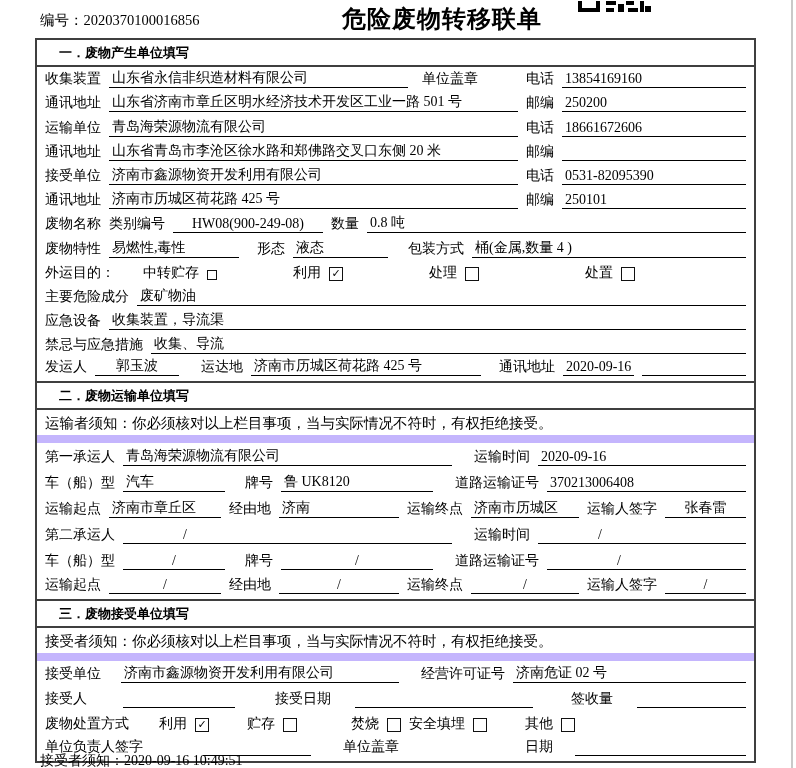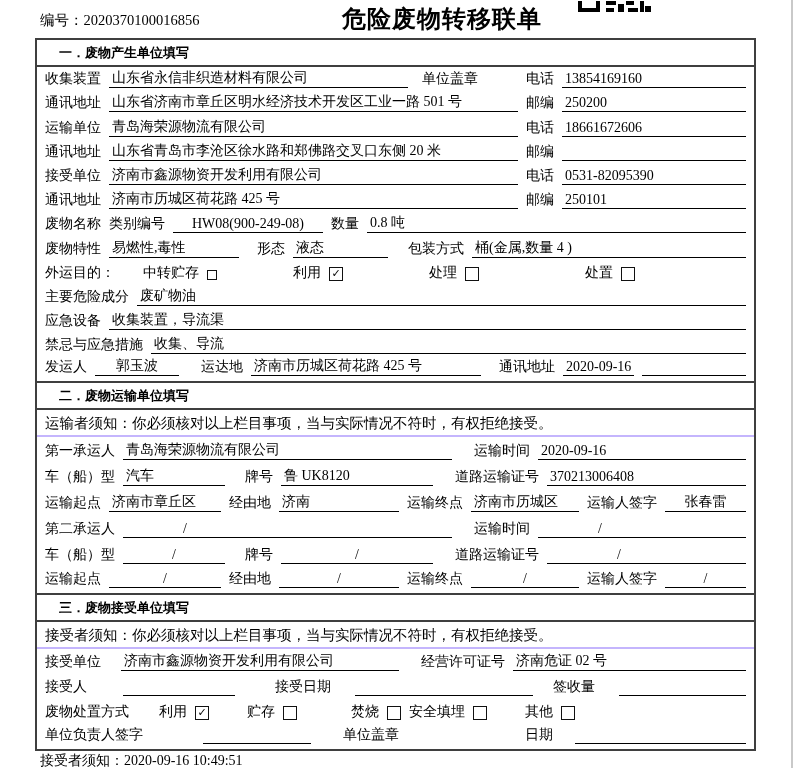--- a/index.html
+++ b/index.html
@@ -15,21 +15,21 @@
     font-size:24px;font-weight:bold;letter-spacing:1px;
     font-family:"Liberation Sans","DejaVu Sans",sans-serif;
   }
   .qr-frag{position:absolute;left:578px;top:0;width:73px;height:11px;}
   .form{position:absolute;left:35px;top:38px;width:721px;border:2px solid #3f3f3f;box-sizing:border-box;background:#fff;}
   .sec{border-top:2px solid #3f3f3f;}
   .sec-h{
     height:25px;line-height:26px;padding-left:22px;font-weight:bold;font-size:13px;
     font-family:"Liberation Sans","DejaVu Sans",sans-serif;border-bottom:2px solid #3f3f3f;
   }
-  .notice{height:25px;line-height:26px;padding-left:8px;border-bottom:2px solid #c4b5fd;font-size:14.5px;white-space:nowrap;}
+  .notice{height:25px;line-height:26px;padding-left:8px;border-bottom:8px solid #c4b5fd;font-size:14.5px;white-space:nowrap;}
   .row{display:flex;align-items:flex-end;padding:0 8px 3px 8px;column-gap:8px;box-sizing:border-box;}
   .s1 .row{height:24.2px;}
   .s2 .row{height:26px;}
   .s3 .row{height:25px;}
   .row.last{padding-bottom:5px;}
   .lbl{white-space:nowrap;flex-shrink:0;}
   .u{border-bottom:1px solid #000;padding:0 3px;white-space:nowrap;overflow:hidden;box-sizing:border-box;flex-shrink:0;}
   .grow{flex:1 1 auto;min-width:0;}
   .ctr{text-align:center;}
   .cb{
@@ -235,21 +235,21 @@
       <span class="u" style="width:278px;margin-left:12px">济南市鑫源物资开发利用有限公司</span>
       <span class="lbl" style="margin-left:14px">经营许可证号</span>
       <span class="u grow">济南危证 02 号</span>
     </div>
 
     <div class="row">
       <span class="lbl">接受人</span>
       <span class="u" style="width:112px;margin-left:28px"></span>
       <span class="lbl" style="margin-left:32px">接受日期</span>
       <span class="u" style="width:178px;margin-left:16px"></span>
-      <span class="lbl" style="margin-left:12px">签收量</span>
+      <span class="lbl" style="margin-left:30px">签收量</span>
       <span class="u grow" style="margin-left:16px"></span>
     </div>
 
     <div class="row">
       <span class="lbl">废物处置方式</span>
       <span class="lbl" style="margin-left:22px">利用</span>
       <span class="cb"><span>✓</span></span>
       <span class="lbl" style="margin-left:30px">贮存</span>
       <span class="cb"><span></span></span>
       <span class="lbl" style="margin-left:46px">焚烧</span>

